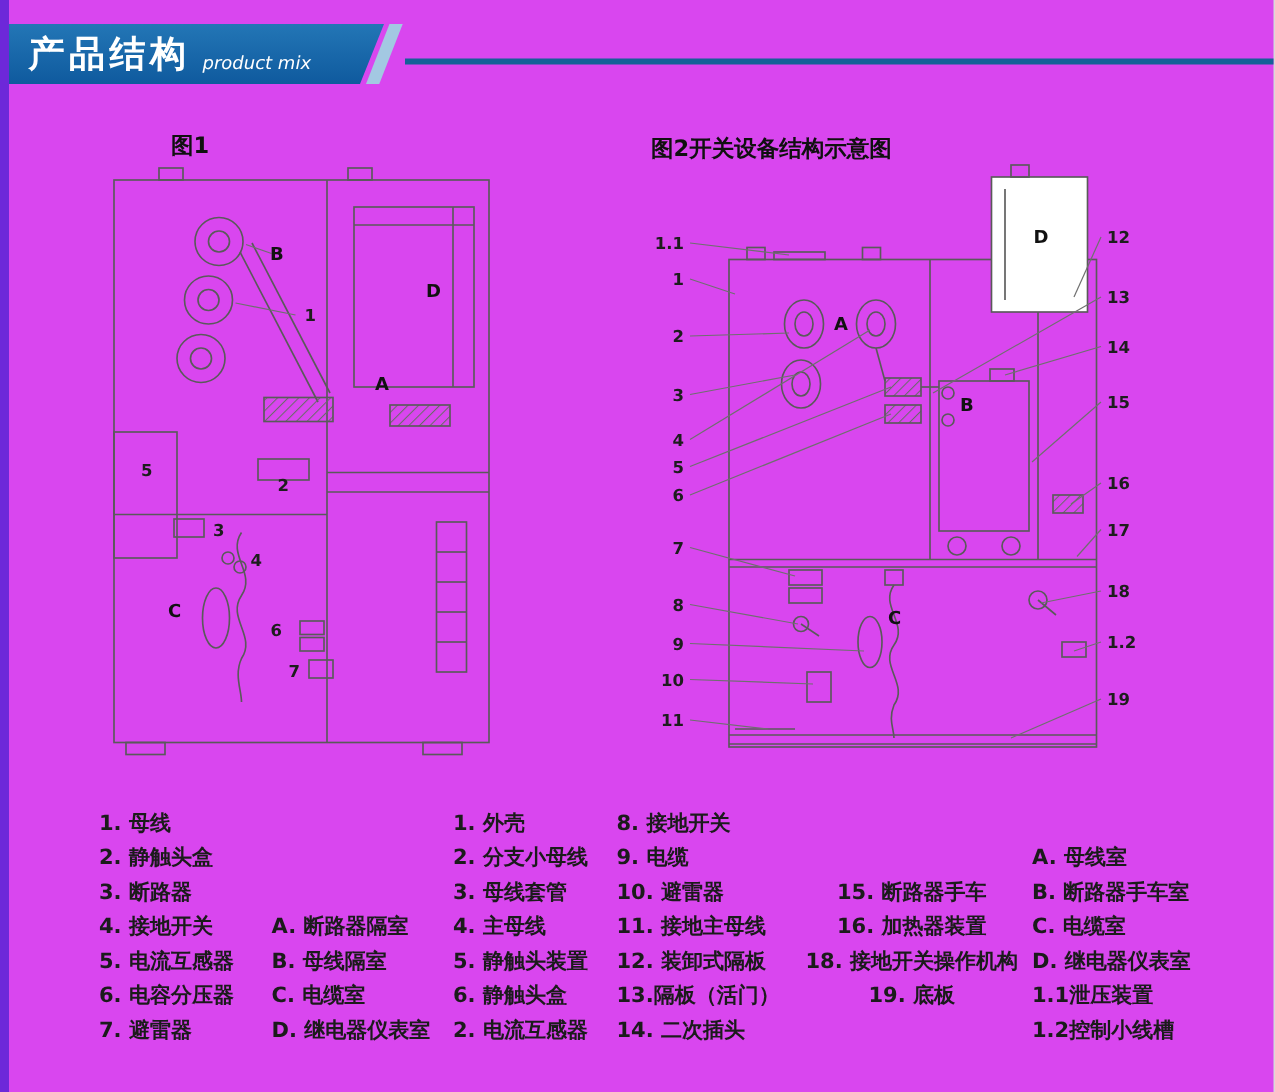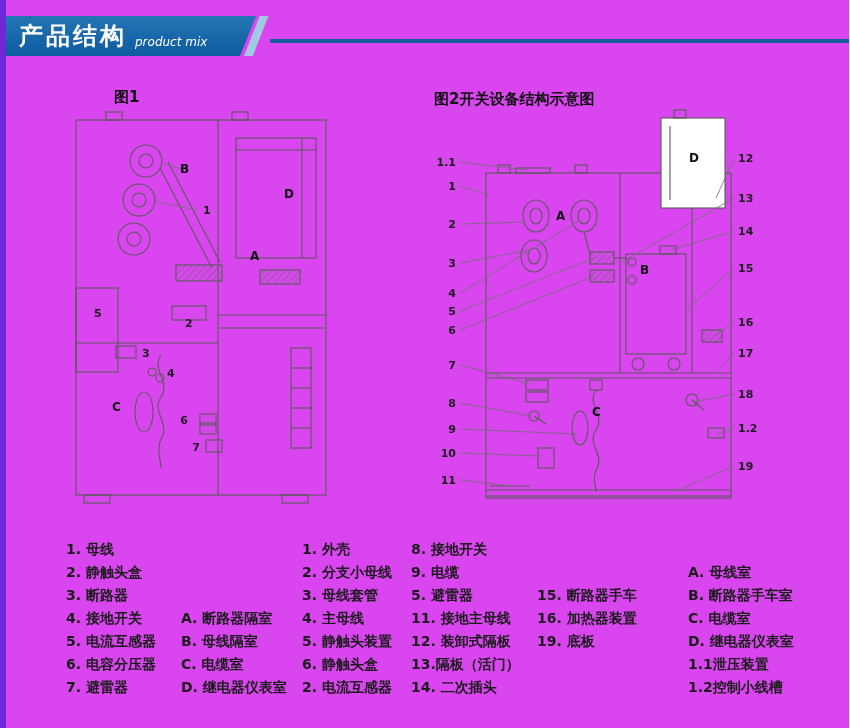--- a/index.html
+++ b/index.html
@@ -35,21 +35,21 @@
   .callout { font-size:11px; font-weight:bold; fill:#1d1d1d; }
   .comp    { font-size:12px; font-weight:bold; fill:#111111; }
 
   
   .legend-col { position:absolute; top:538px; }
   .legend-item { font-size:14px; font-weight:bold; color:#1b1b1b; line-height:23px; white-space:nowrap; }
   #lcol1  { left:60px;  }
   #lcol1b { left:175px; margin-top:69px; }
   #lcol2  { left:296px; }
   #lcol3  { left:405px; }
-  #lcol4  { left:531px; margin-top:46px; }
+  #lcol4  { left:531px; margin-top:46px;text-align:center; }
   #lcol5  { left:682px; margin-top:23px; }
 </style>
 </head>
 <body>
 
 <div class="page">
 
   <div class="header">
     <div class="banner-main">
       <span class="banner-title">产品结构</span>
@@ -267,29 +267,30 @@
       <div class="legend-item">2. 分支小母线</div>
       <div class="legend-item">3. 母线套管</div>
       <div class="legend-item">4. 主母线</div>
       <div class="legend-item">5. 静触头装置</div>
       <div class="legend-item">6. 静触头盒</div>
       <div class="legend-item">2. 电流互感器</div>
     </div>
     <div id="lcol3" class="legend-col">
       <div class="legend-item">8. 接地开关</div>
       <div class="legend-item">9. 电缆</div>
-      <div class="legend-item">5. 避雷器</div>
+      <div class="legend-item">10. 避雷器</div>
       <div class="legend-item">11. 接地主母线</div>
       <div class="legend-item">12. 装卸式隔板</div>
       <div class="legend-item">13.隔板（活门）</div>
       <div class="legend-item">14. 二次插头</div>
     </div>
     <div id="lcol4" class="legend-col">
       <div class="legend-item">15. 断路器手车</div>
       <div class="legend-item">16. 加热器装置</div>
+      <div class="legend-item">18. 接地开关操作机构</div>
       <div class="legend-item">19. 底板</div>
     </div>
     <div id="lcol5" class="legend-col">
       <div class="legend-item">A. 母线室</div>
       <div class="legend-item">B. 断路器手车室</div>
       <div class="legend-item">C. 电缆室</div>
       <div class="legend-item">D. 继电器仪表室</div>
       <div class="legend-item">1.1泄压装置</div>
       <div class="legend-item">1.2控制小线槽</div>
     </div>

